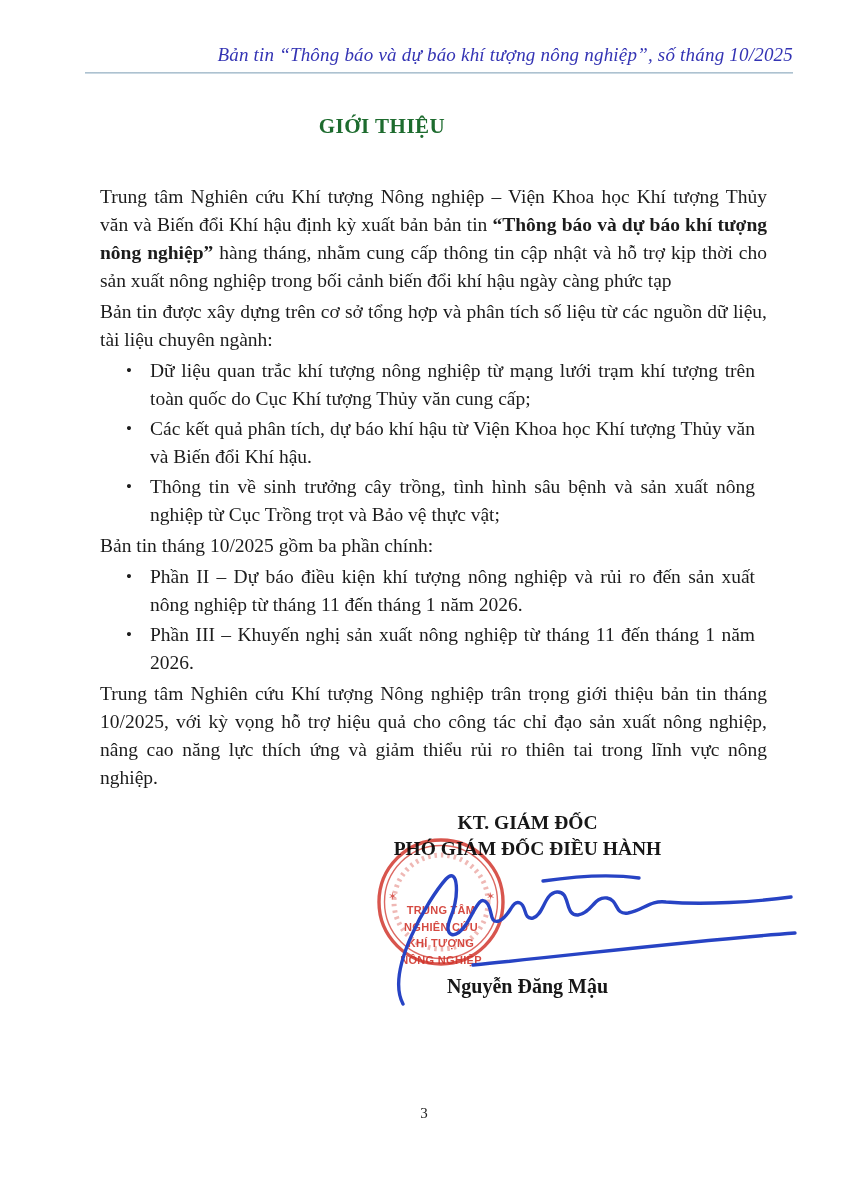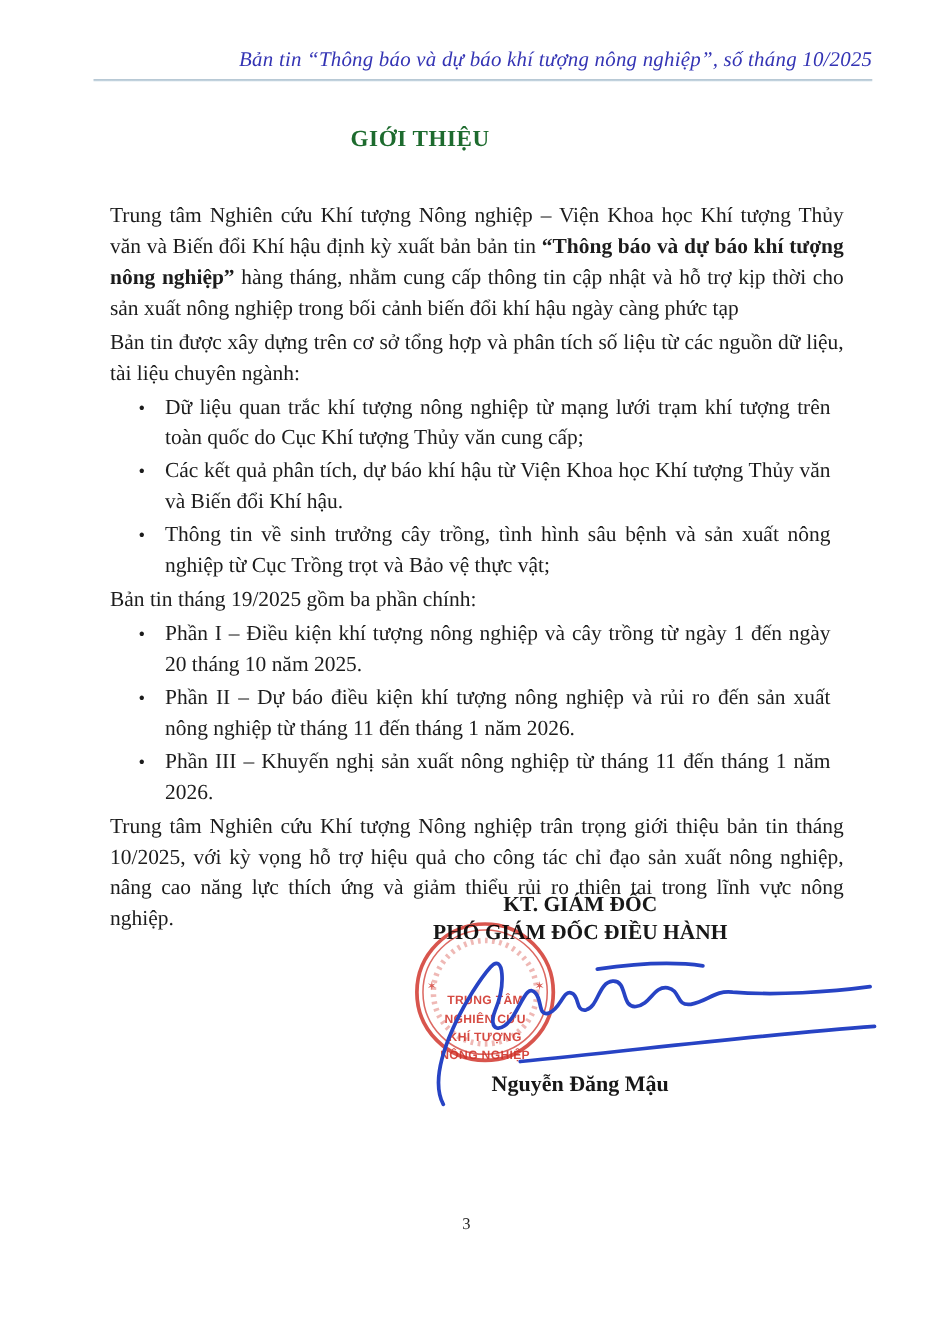--- a/index.html
+++ b/index.html
@@ -71,24 +71,23 @@
   <p><span>Trung tâm Nghiên cứu Khí tượng Nông nghiệp – Viện Khoa học Khí tượng Thủy văn và Biến đổi Khí hậu định kỳ xuất bản bản tin </span><span class="bold">“Thông báo và dự báo khí tượng nông nghiệp”</span><span> hàng tháng, nhằm cung cấp thông tin cập nhật và hỗ trợ kịp thời cho sản xuất nông nghiệp trong bối cảnh biến đổi khí hậu ngày càng phức tạp</span></p>
 
   <p>Bản tin được xây dựng trên cơ sở tổng hợp và phân tích số liệu từ các nguồn dữ liệu, tài liệu chuyên ngành:</p>
 
   <ul>
     <li>Dữ liệu quan trắc khí tượng nông nghiệp từ mạng lưới trạm khí tượng trên toàn quốc do Cục Khí tượng Thủy văn cung cấp;</li>
     <li>Các kết quả phân tích, dự báo khí hậu từ Viện Khoa học Khí tượng Thủy văn và Biến đổi Khí hậu.</li>
     <li>Thông tin về sinh trưởng cây trồng, tình hình sâu bệnh và sản xuất nông nghiệp từ Cục Trồng trọt và Bảo vệ thực vật;</li>
   </ul>
 
-  <p>Bản tin tháng 19/2025 gồm ba phần chính:</p>
+  <p>Bản tin tháng 10/2025 gồm ba phần chính:</p>
 
   <ul>
-    <li>Phần I – Điều kiện khí tượng nông nghiệp và cây trồng từ ngày 1 đến ngày 20 tháng 10 năm 2025.</li>
     <li>Phần II – Dự báo điều kiện khí tượng nông nghiệp và rủi ro đến sản xuất nông nghiệp từ tháng 11 đến tháng 1 năm 2026.</li>
     <li>Phần III – Khuyến nghị sản xuất nông nghiệp từ tháng 11 đến tháng 1 năm 2026.</li>
   </ul>
 
   <p>Trung tâm Nghiên cứu Khí tượng Nông nghiệp trân trọng giới thiệu bản tin tháng 10/2025, với kỳ vọng hỗ trợ hiệu quả cho công tác chỉ đạo sản xuất nông nghiệp, nâng cao năng lực thích ứng và giảm thiểu rủi ro thiên tai trong lĩnh vực nông nghiệp.</p>
 </div>
 
 <div class="signature-block">
   <div class="sig-role">KT. GIÁM ĐỐC</div>
   <div class="sig-role">PHÓ GIÁM ĐỐC ĐIỀU HÀNH</div>

